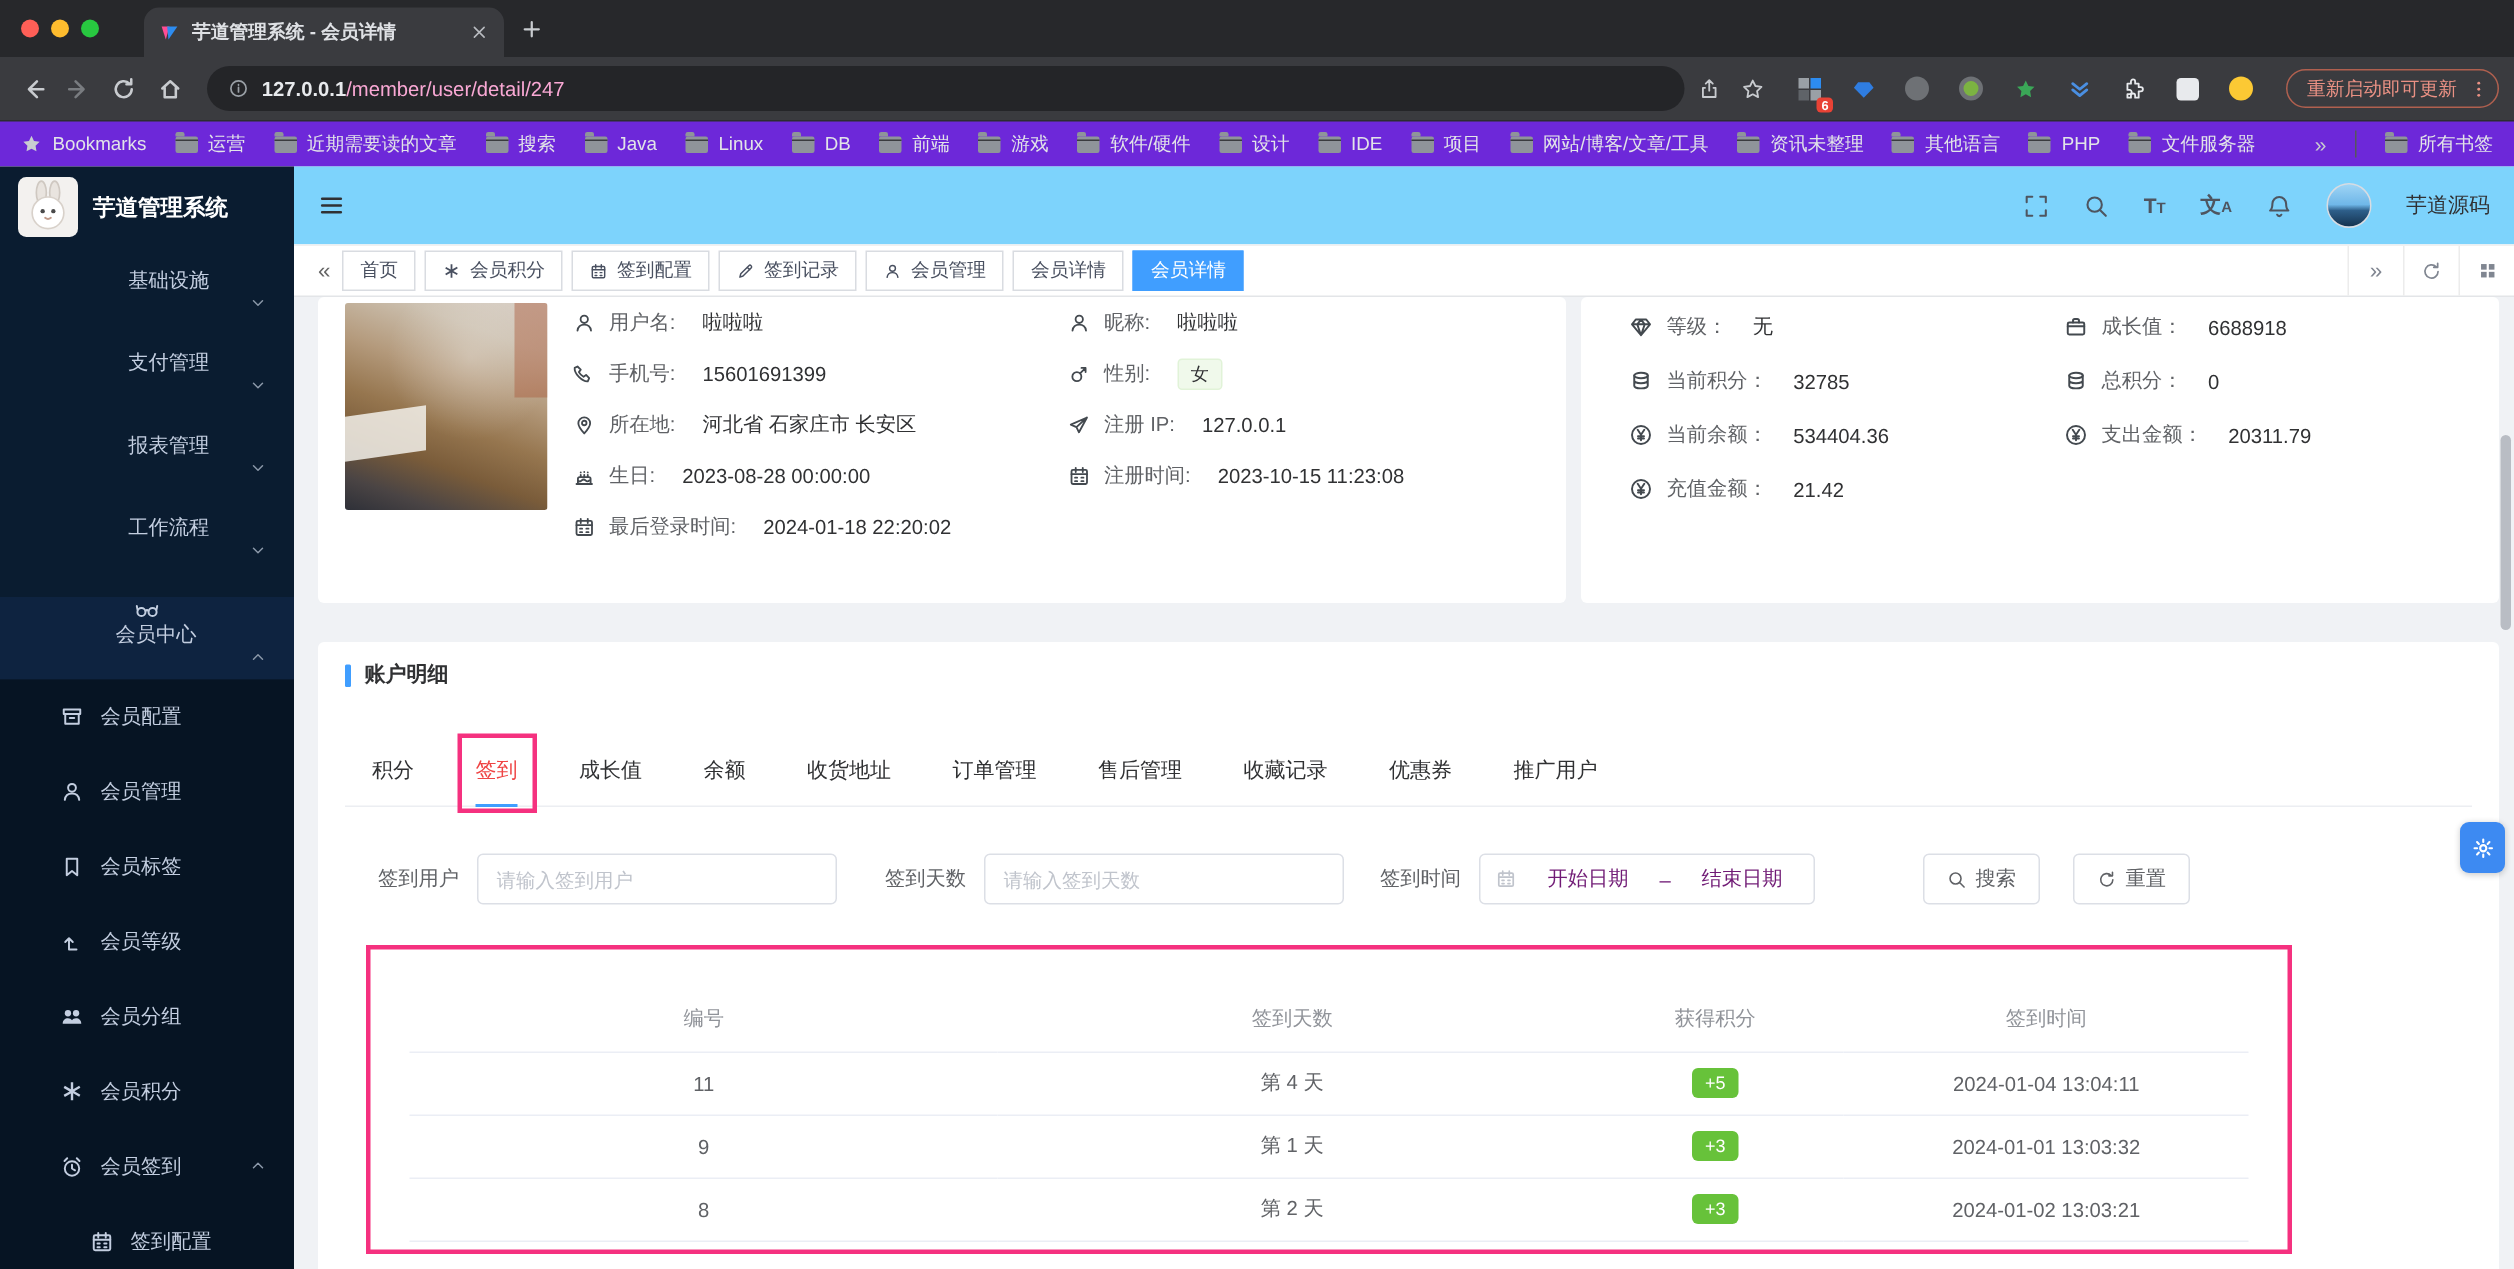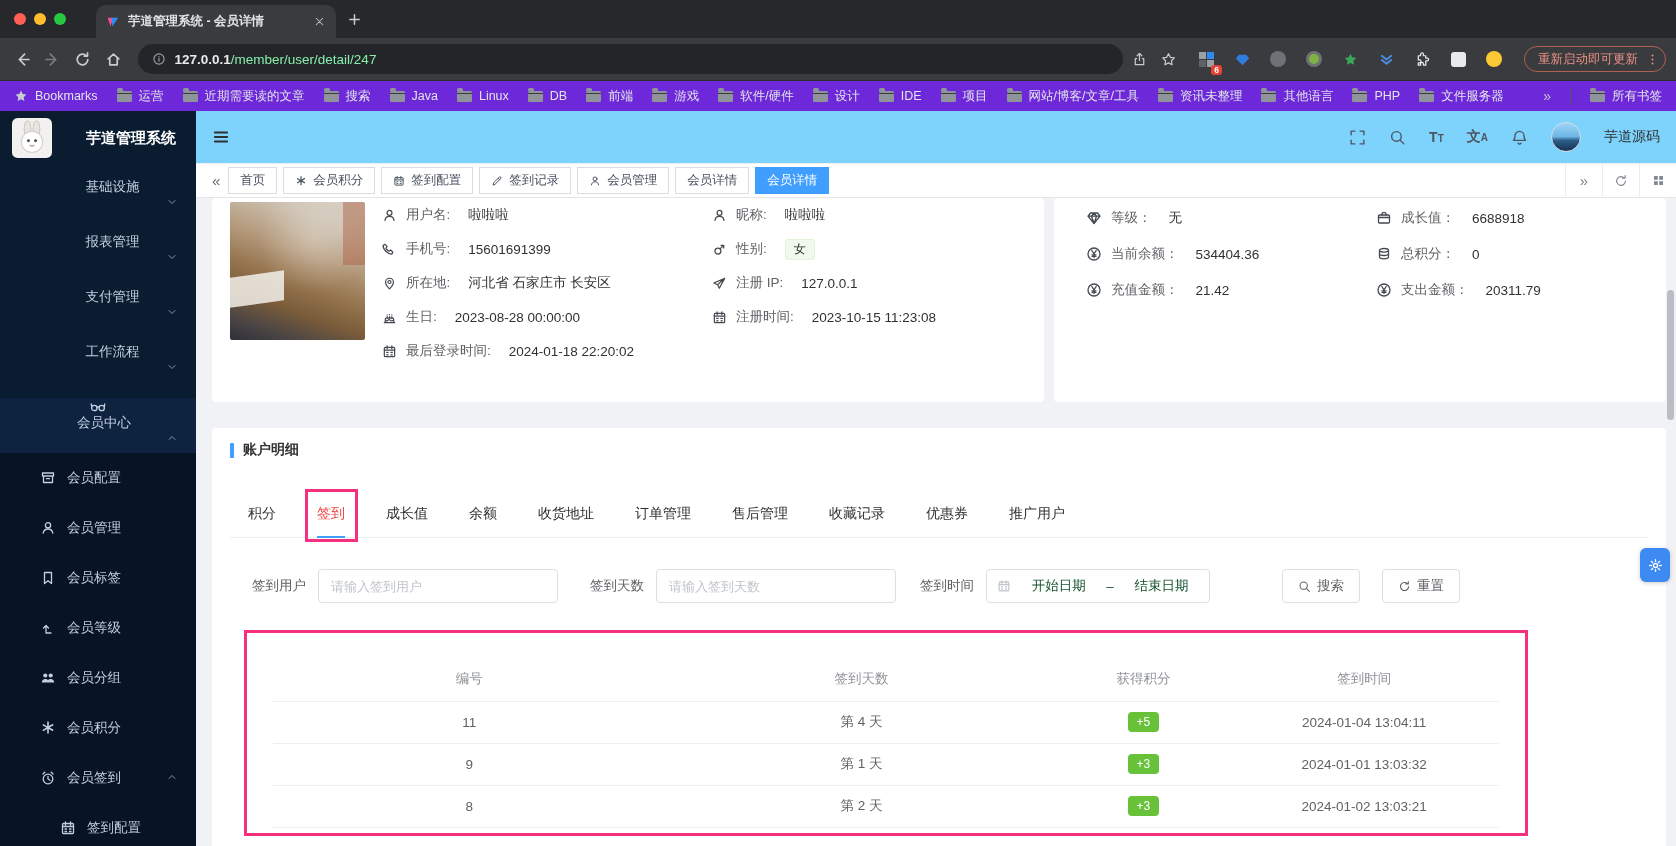--- a/index.html
+++ b/index.html
@@ -18,21 +18,21 @@
   .btab { width:240px; margin-top:5px; background:#3a3b3f; border-radius:10px 10px 0 0; display:flex; align-items:center; gap:8px; padding:0 10px; color:#dfe1e5; font-size:12.5px; }
   .btab-title { flex:1; white-space:nowrap; overflow:hidden; font-weight:bold; }
   .btab .ic { width:13px; height:13px; color:#b9bcc1; }
   .newtab { width:36px; display:flex; align-items:center; justify-content:center; color:#c8cbcf; }
   .toolbar { height:42px; background:#3a3b3f; display:flex; align-items:center; padding:0 10px; gap:6px; }
   .nav-ic { width:30px; height:30px; display:flex; align-items:center; justify-content:center; color:#c8cbcf; }
   .nav-ic .ic { width:17px; height:17px; stroke-width:1.6; }
   .nav-ic.dim { color:#797c80; }
   .omnibox { flex:0 0 985px; height:30px; margin-left:6px; background:#242528; border-radius:15px; display:flex; align-items:center; gap:9px; padding:0 14px; color:#e8eaed; font-size:13.5px; font-weight:bold; }
   .omnibox .ic { width:14px; height:14px; color:#9aa0a6; }
-  .omnibox .path { color:#86efac; font-weight:normal; }
+  .omnibox .path { color:#f9a8d4; font-weight:normal; }
   .tb-ic { width:28px; height:28px; display:flex; align-items:center; justify-content:center; color:#c8cbcf; position:relative; }
   .exts { display:flex; align-items:center; gap:8px; margin-left:6px; }
   .badge { position:absolute; bottom:-2px; right:-2px; background:#e94235; color:#fff; font-size:8.5px; font-weight:bold; padding:1px 3px; border-radius:3px; line-height:1; }
   .eg { width:15px; height:15px; display:grid; grid-template-columns:7px 7px; gap:1px; }
   .eg i { display:block; }
   .dot-ext { width:16px; height:16px; border-radius:50%; }
   .update-pill { margin-left:10px; border:1px solid #b0604f; color:#ea9184; border-radius:14px; height:26px; display:flex; align-items:center; gap:8px; padding:0 6px 0 13px; font-size:12.5px; white-space:nowrap; }
   .update-pill .icf { width:13px; height:13px; }
   .bookmarksbar { height:31px; background:#6d28d9; border-top:1px solid #2c2d30; display:flex; align-items:center; padding:0 14px; gap:19px; color:#e2e4e8; font-size:12.5px; }
   .bm-item { display:flex; align-items:center; gap:7px; white-space:nowrap; }
@@ -40,21 +40,21 @@
   .folder::before { content:''; position:absolute; top:-2.5px; left:0; width:6px; height:3px; background:#8f949a; border-radius:1.5px 1.5px 0 0; }
   .folder::after { content:''; position:absolute; top:2px; left:0; right:0; height:1.5px; background:#3a3b3f; }
   .bm-spacer { flex:1; }
   .bm-div { width:1px; height:18px; background:#55575b; }
   .bm-chev { color:#c8cbcf; font-size:14px; }
 
   
   .app { display:flex; height:735px; }
   .sidebar { width:196px; background:#0a1c30; color:#c3cee0; flex:none; display:flex; flex-direction:column; }
   .logo-row { height:54px; display:flex; align-items:center; gap:10px; padding:0 12px; flex:none; }
-  .app-title { color:#fff; font-size:15px; font-weight:bold; white-space:nowrap;margin-left:24px; }
+  .app-title { color:#fff; font-size:15px; font-weight:bold; white-space:nowrap; }
   .menu { margin-top:13px; font-size:13.5px; flex:1; }
   .menu-row { height:55px; display:flex; align-items:center; padding:0 18px; cursor:pointer;flex-direction:column; }
   .menu-row .lbl { margin-left:29px; }
   .menu-row .chev { margin-left:auto; color:#8a97a8; }
   .menu-row .chev .ic { width:12px; height:12px; }
   .menu-row.with-icon .lbl { margin-left:12px; }
   .menu-row.mc { background:#0e2340; }
   .submenu { background:#061423; min-height:340px; }
   .sub-row { height:50px; display:flex; align-items:center; padding:0 18px 0 40px; cursor:pointer; }
   .sub-row .lbl { margin-left:11px; }
@@ -117,21 +117,21 @@
   .tab-item.active { color:#ef4444; }
   .tab-item.active::after { content:''; position:absolute; left:0; right:0; bottom:-1px; height:2px; background:#409eff; }
   .pink-frame { position:absolute; top:-14px; left:-12px; right:-13px; bottom:-5px; border:3px solid #f5317f; pointer-events:none; }
 
   .filter-row { margin-top:31px; display:flex; align-items:center; font-size:13.5px; color:#606266; white-space:nowrap; }
   .f-label { margin-right:12px; }
   .f-input { width:240px; height:34px; border:1px solid #dcdfe6; border-radius:4px; padding:0 12px; font-size:13px; color:#303133; outline:none; background:#fff; font-family:inherit; }
   .f-input::placeholder { color:#c0c4cc; }
   .gap1 { width:32px; } .gap2 { width:24px; } .gap3 { width:72px; } .gap4 { width:22px; }
   .ml22 { margin-left:22px; }
-  .date-range { width:224px; height:34px; border:1px solid #dcdfe6; border-radius:4px; display:flex; align-items:center; gap:10px; padding:0 10px; color:#14532d; }
+  .date-range { width:224px; height:34px; border:1px solid #dcdfe6; border-radius:4px; display:flex; align-items:center; gap:10px; padding:0 10px; color:#701a75; }
   .date-range .ic { color:#c0c4cc; width:14px; height:14px; }
   .date-range .ph { flex:1; text-align:center; }
   .btn { height:34px; border:1px solid #dcdfe6; border-radius:4px; background:#fff; display:flex; align-items:center; gap:6px; padding:0 15px; font-size:13.5px; color:#606266; cursor:pointer; font-family:inherit; }
   .btn .ic { width:13px; height:13px; }
 
   .table-frame { margin:27px 120px 0 14px; border:3px solid #f5317f; height:206px; padding:24px 26px 0; overflow:hidden; }
   table.grid { width:100%; border-collapse:collapse; font-size:13.5px; }
   table.grid th { height:44px; font-weight:normal; color:#909399; border-bottom:1px solid #ebeef5; text-align:center; }
   table.grid td { height:42px; color:#606266; border-bottom:1px solid #ebeef5; text-align:center; }
   .c1{width:32%}.c2{width:32%}.c3{width:14%}.c4{width:22%}
@@ -500,27 +500,27 @@
       <span class="app-title">芋道管理系统</span>
     </div>
     <nav class="menu">
       <div class="menu-row">
         <span class="lbl">基础设施</span>
         <span class="chev"><svg class="ic">
               <use href="#i-chevd"></use>
             </svg></span>
       </div>
       <div class="menu-row">
-        <span class="lbl">报表管理</span>
+        <span class="lbl">支付管理</span>
         <span class="chev"><svg class="ic">
               <use href="#i-chevd"></use>
             </svg></span>
       </div>
       <div class="menu-row">
-        <span class="lbl">支付管理</span>
+        <span class="lbl">报表管理</span>
         <span class="chev"><svg class="ic">
               <use href="#i-chevd"></use>
             </svg></span>
       </div>
       <div class="menu-row">
         <span class="lbl">工作流程</span>
         <span class="chev"><svg class="ic">
               <use href="#i-chevd"></use>
             </svg></span>
       </div>
@@ -748,20 +748,27 @@
           <div class="scol">
             <div class="srow">
               <svg class="ic">
                   <use href="#i-diamond"></use>
                 </svg>
               <span>等级：</span>
               <span class="val">无</span>
             </div>
             <div class="srow">
               <svg class="ic">
+                  <use href="#i-coins"></use>
+                </svg>
+              <span>当前积分：</span>
+              <span class="val">32785</span>
+            </div>
+            <div class="srow">
+              <svg class="ic">
                   <use href="#i-yen"></use>
                 </svg>
               <span>当前余额：</span>
               <span class="val">534404.36</span>
             </div>
             <div class="srow">
               <svg class="ic">
                   <use href="#i-yen"></use>
                 </svg>
               <span>充值金额：</span>

